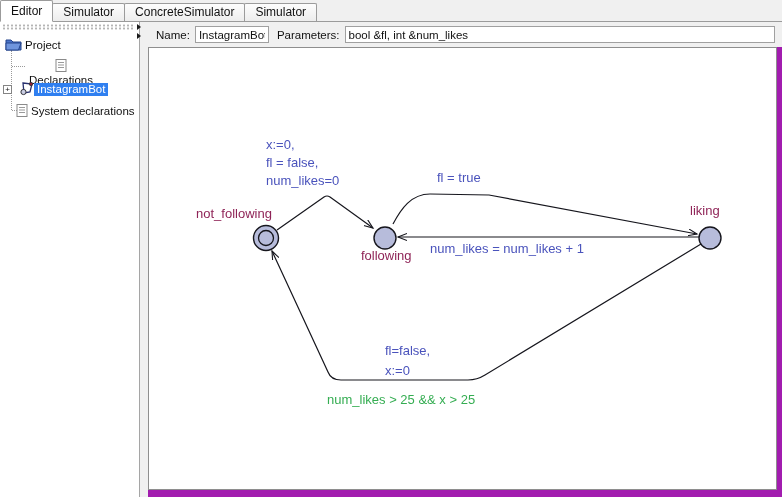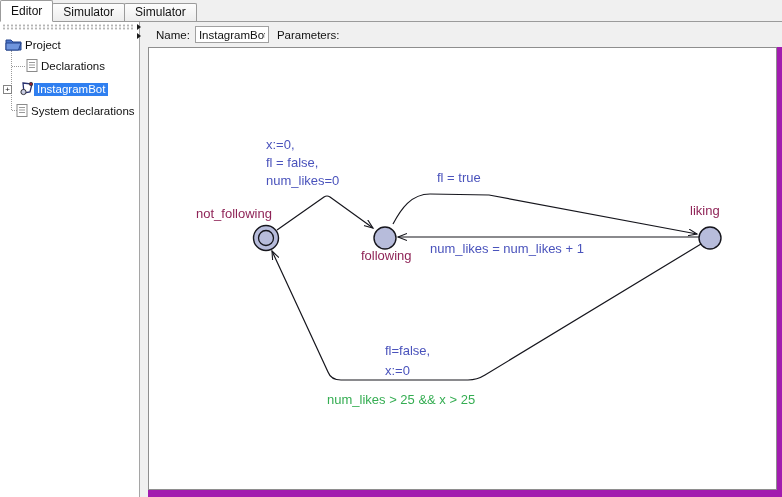--- a/index.html
+++ b/index.html
@@ -74,20 +74,21 @@
   .canvas svg { display:block; }
   
   .icon { display:inline-block; flex:0 0 auto; }
 </style>
 </head>
 <body>
 
 <div class="tabbar">
   <div class="tab active">Editor</div>
   <div class="tab">Simulator</div>
+  <div class="tab">ConcreteSimulator</div>
   <div class="tab">Simulator</div>
 </div>
 
 <div class="left-panel">
   <div class="gripper"></div>
   <div class="split-arrow a1"></div>
   <div class="split-arrow a2"></div>
 
   <div class="tree">
 
@@ -98,21 +99,21 @@
     <div class="tree-row" style="left:5px; top:2px;">
       <span class="icon">
         <svg width="17" height="13" viewBox="0 0 17 13">
           <path d="M1,2 h5 l2,2 h8 v8 h-15 z" fill="#4a74c9" stroke="#24448c" stroke-width="1"></path>
           <path d="M1,5 h15 l-2.5,7 h-12.5 z" fill="#6f95dd" stroke="#24448c" stroke-width="1"></path>
         </svg>
       </span>
       <span class="lbl">Project</span>
     </div>
 
-    <div class="tree-row" style="left:26px; top:23px;">
+    <div class="tree-row" style="left:26px; top:23px;flex-direction:column;">
       <span class="icon">
         <svg width="12" height="13" viewBox="0 0 12 13">
           <rect x="1" y="0.5" width="10" height="12" fill="#ffffff" stroke="#8a8a8a"></rect>
           <line x1="3" y1="3.5" x2="9" y2="3.5" stroke="#9a9a9a"></line>
           <line x1="3" y1="6" x2="9" y2="6" stroke="#9a9a9a"></line>
           <line x1="3" y1="8.5" x2="9" y2="8.5" stroke="#9a9a9a"></line>
         </svg>
       </span>
       <span class="lbl">Declarations</span>
     </div>
@@ -142,20 +143,21 @@
     </div>
   </div>
 </div>
 
 <div class="right-panel">
 
   <div class="name-bar">
     <label>Name:</label>
     <input class="name-input" type="text" value="InstagramBot" style="">
     <label>Parameters:</label>
+    <input class="params-input" type="text" value="bool &amp;fl, int &amp;num_likes" style="">
   </div>
 
   <div class="canvas">
     <svg width="627" height="441" viewBox="0 0 627 441" font-family="Liberation Sans, DejaVu Sans, sans-serif">
       <defs>
         <marker id="arrow" markerUnits="userSpaceOnUse" markerWidth="12" markerHeight="10" refX="9" refY="3.5" orient="auto">
           <path d="M0,0 L9,3.5 L0,7" fill="none" stroke="#16161d" stroke-width="1.1"></path>
         </marker>
       </defs>
 

